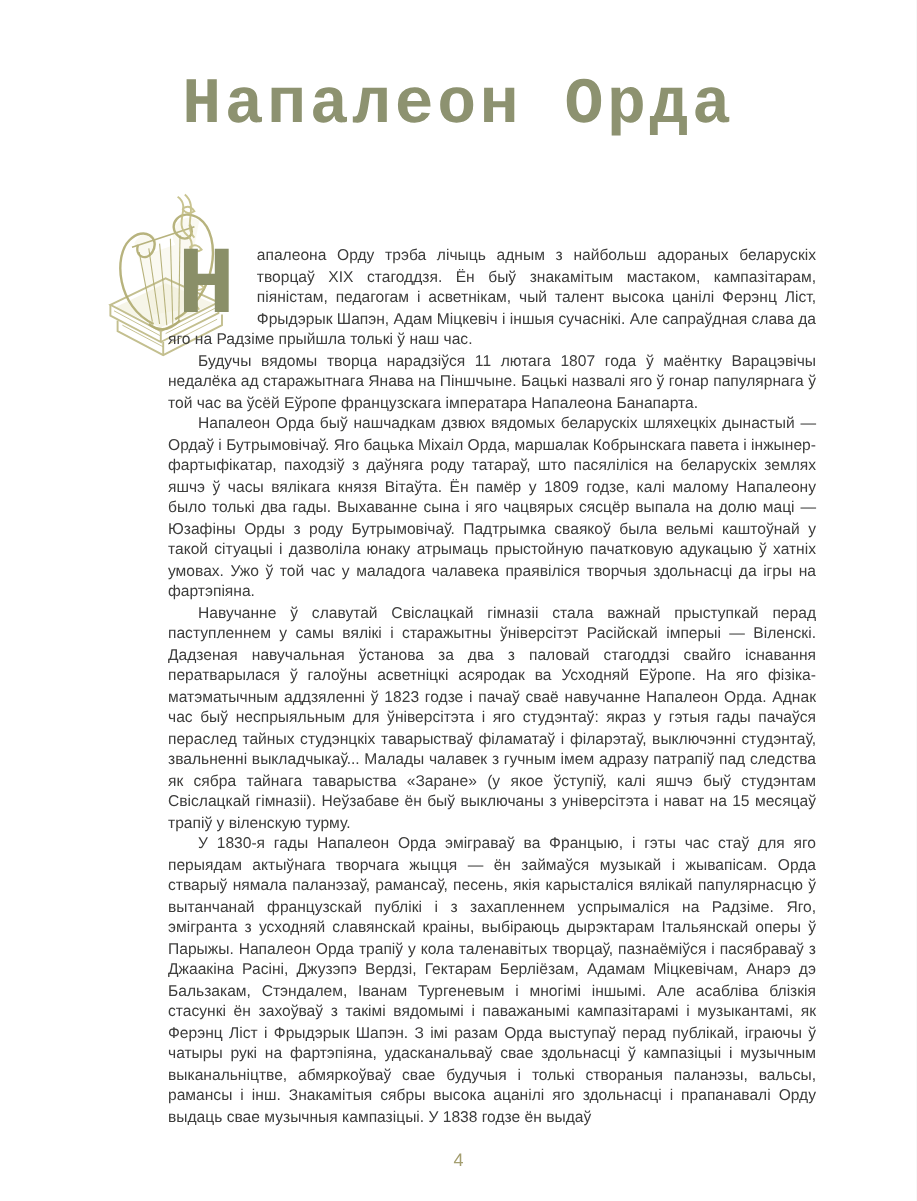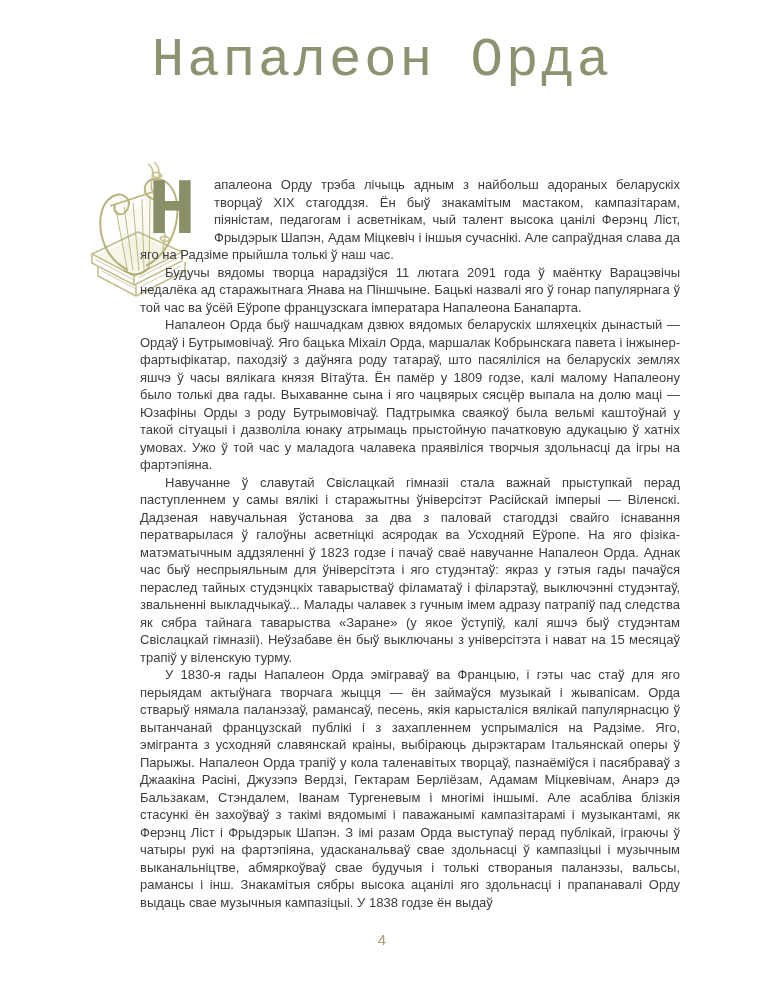--- a/index.html
+++ b/index.html
@@ -5,24 +5,24 @@
   html,body { margin:0; padding:0; background:#e9e9e9; }
   .page {
     position:relative;
     width:764px; height:1001px;
     margin:0 auto;
     background:#ffffff;
     overflow:hidden;
     font-family:"Liberation Sans", sans-serif;
   }
   .title {
-    margin:30px 0 0 0;
+    margin:58px 0 0 0;
     text-align:center;
     font-family:"Liberation Mono", monospace;
-    font-weight:normal;
+    font-weight:bold;
     font-size:54px;
     line-height:1.15;
     letter-spacing:3px;
     color:#8d9270;
   }
   .illustration {
     position:absolute;
     left:82px; top:158px;
     width:112px; height:158px;
     z-index:0;
@@ -108,21 +108,21 @@
       <path d="M78 80 q6 -4 10 2 q-6 4 -10 -2"></path>
     </g>
   </svg>
 
   <div class="content">
     <p class="para first">
       <span class="dropcap-block">
           <span class="dropcap">Н</span>
         </span><span>апалеона Орду трэба лічыць адным з найбольш адораных беларускіх творцаў XIX стагоддзя. Ён быў знакамітым мастаком, кампазітарам, піяністам, педагогам і асветнікам, чый талент высока цанілі Ферэнц Ліст, Фрыдэрык Шапэн, Адам Міцкевіч і іншыя сучаснікі. Але сапраўдная слава да яго на Радзіме прыйшла толькі ў наш час.</span>
     </p>
-    <p class="para indent">Будучы вядомы творца нарадзіўся 11 лютага 2091 года ў маёнтку Варацэвічы недалёка ад старажытнага Янава на Піншчыне. Бацькі назвалі яго ў гонар папулярнага ў той час ва ўсёй Еўропе французскага імператара Напалеона Банапарта.</p>
+    <p class="para indent">Будучы вядомы творца нарадзіўся 11 лютага 1807 года ў маёнтку Варацэвічы недалёка ад старажытнага Янава на Піншчыне. Бацькі назвалі яго ў гонар папулярнага ў той час ва ўсёй Еўропе французскага імператара Напалеона Банапарта.</p>
     <p class="para indent">Напалеон Орда быў нашчадкам дзвюх вядомых беларускіх шляхецкіх дынастый — Ордаў і Бутрымовічаў. Яго бацька Міхаіл Орда, маршалак Кобрынскага павета і інжынер-фартыфікатар, паходзіў з даўняга роду татараў, што пасяліліся на беларускіх землях яшчэ ў часы вялікага князя Вітаўта. Ён памёр у 1809 годзе, калі малому Напалеону было толькі два гады. Выхаванне сына і яго чацвярых сясцёр выпала на долю маці — Юзафіны Орды з роду Бутрымовічаў. Падтрымка сваякоў была вельмі каштоўнай у такой сітуацыі і дазволіла юнаку атрымаць прыстойную пачатковую адукацыю ў хатніх умовах. Ужо ў той час у маладога чалавека праявіліся творчыя здольнасці да ігры на фартэпіяна.</p>
     <p class="para indent">Навучанне ў славутай Свіслацкай гімназіі стала важнай прыступкай перад паступленнем у самы вялікі і старажытны ўніверсітэт Расійскай імперыі — Віленскі. Дадзеная навучальная ўстанова за два з паловай стагоддзі свайго існавання ператварылася ў галоўны асветніцкі асяродак ва Усходняй Еўропе. На яго фізіка-матэматычным аддзяленні ў 1823 годзе і пачаў сваё навучанне Напалеон Орда. Аднак час быў неспрыяльным для ўніверсітэта і яго студэнтаў: якраз у гэтыя гады пачаўся пераслед тайных студэнцкіх таварыстваў філаматаў і філарэтаў, выключэнні студэнтаў, звальненні выкладчыкаў... Малады чалавек з гучным імем адразу патрапіў пад следства як сябра тайнага таварыства «Заране» (у якое ўступіў, калі яшчэ быў студэнтам Свіслацкай гімназіі). Неўзабаве ён быў выключаны з універсітэта і нават на 15 месяцаў трапіў у віленскую турму.</p>
     <p class="para indent">У 1830-я гады Напалеон Орда эміграваў ва Францыю, і гэты час стаў для яго перыядам актыўнага творчага жыцця — ён займаўся музыкай і жывапісам. Орда стварыў нямала паланэзаў, рамансаў, песень, якія карысталіся вялікай папулярнасцю ў вытанчанай французскай публікі і з захапленнем успрымаліся на Радзіме. Яго, эмігранта з усходняй славянскай краіны, выбіраюць дырэктарам Італьянскай оперы ў Парыжы. Напалеон Орда трапіў у кола таленавітых творцаў, пазнаёміўся і пасябраваў з Джаакіна Расіні, Джузэпэ Вердзі, Гектарам Берліёзам, Адамам Міцкевічам, Анарэ дэ Бальзакам, Стэндалем, Іванам Тургеневым і многімі іншымі. Але асабліва блізкія стасункі ён захоўваў з такімі вядомымі і паважанымі кампазітарамі і музыкантамі, як Ферэнц Ліст і Фрыдэрык Шапэн. З імі разам Орда выступаў перад публікай, іграючы ў чатыры рукі на фартэпіяна, удасканальваў свае здольнасці ў кампазіцыі і музычным выканальніцтве, абмяркоўваў свае будучыя і толькі створаныя паланэзы, вальсы, рамансы і інш. Знакамітыя сябры высока ацанілі яго здольнасці і прапанавалі Орду выдаць свае музычныя кампазіцыі. У 1838 годзе ён выдаў</p>
   </div>
 
   <div class="page-number">4</div>
 
 </div>
 
 </body></html>

